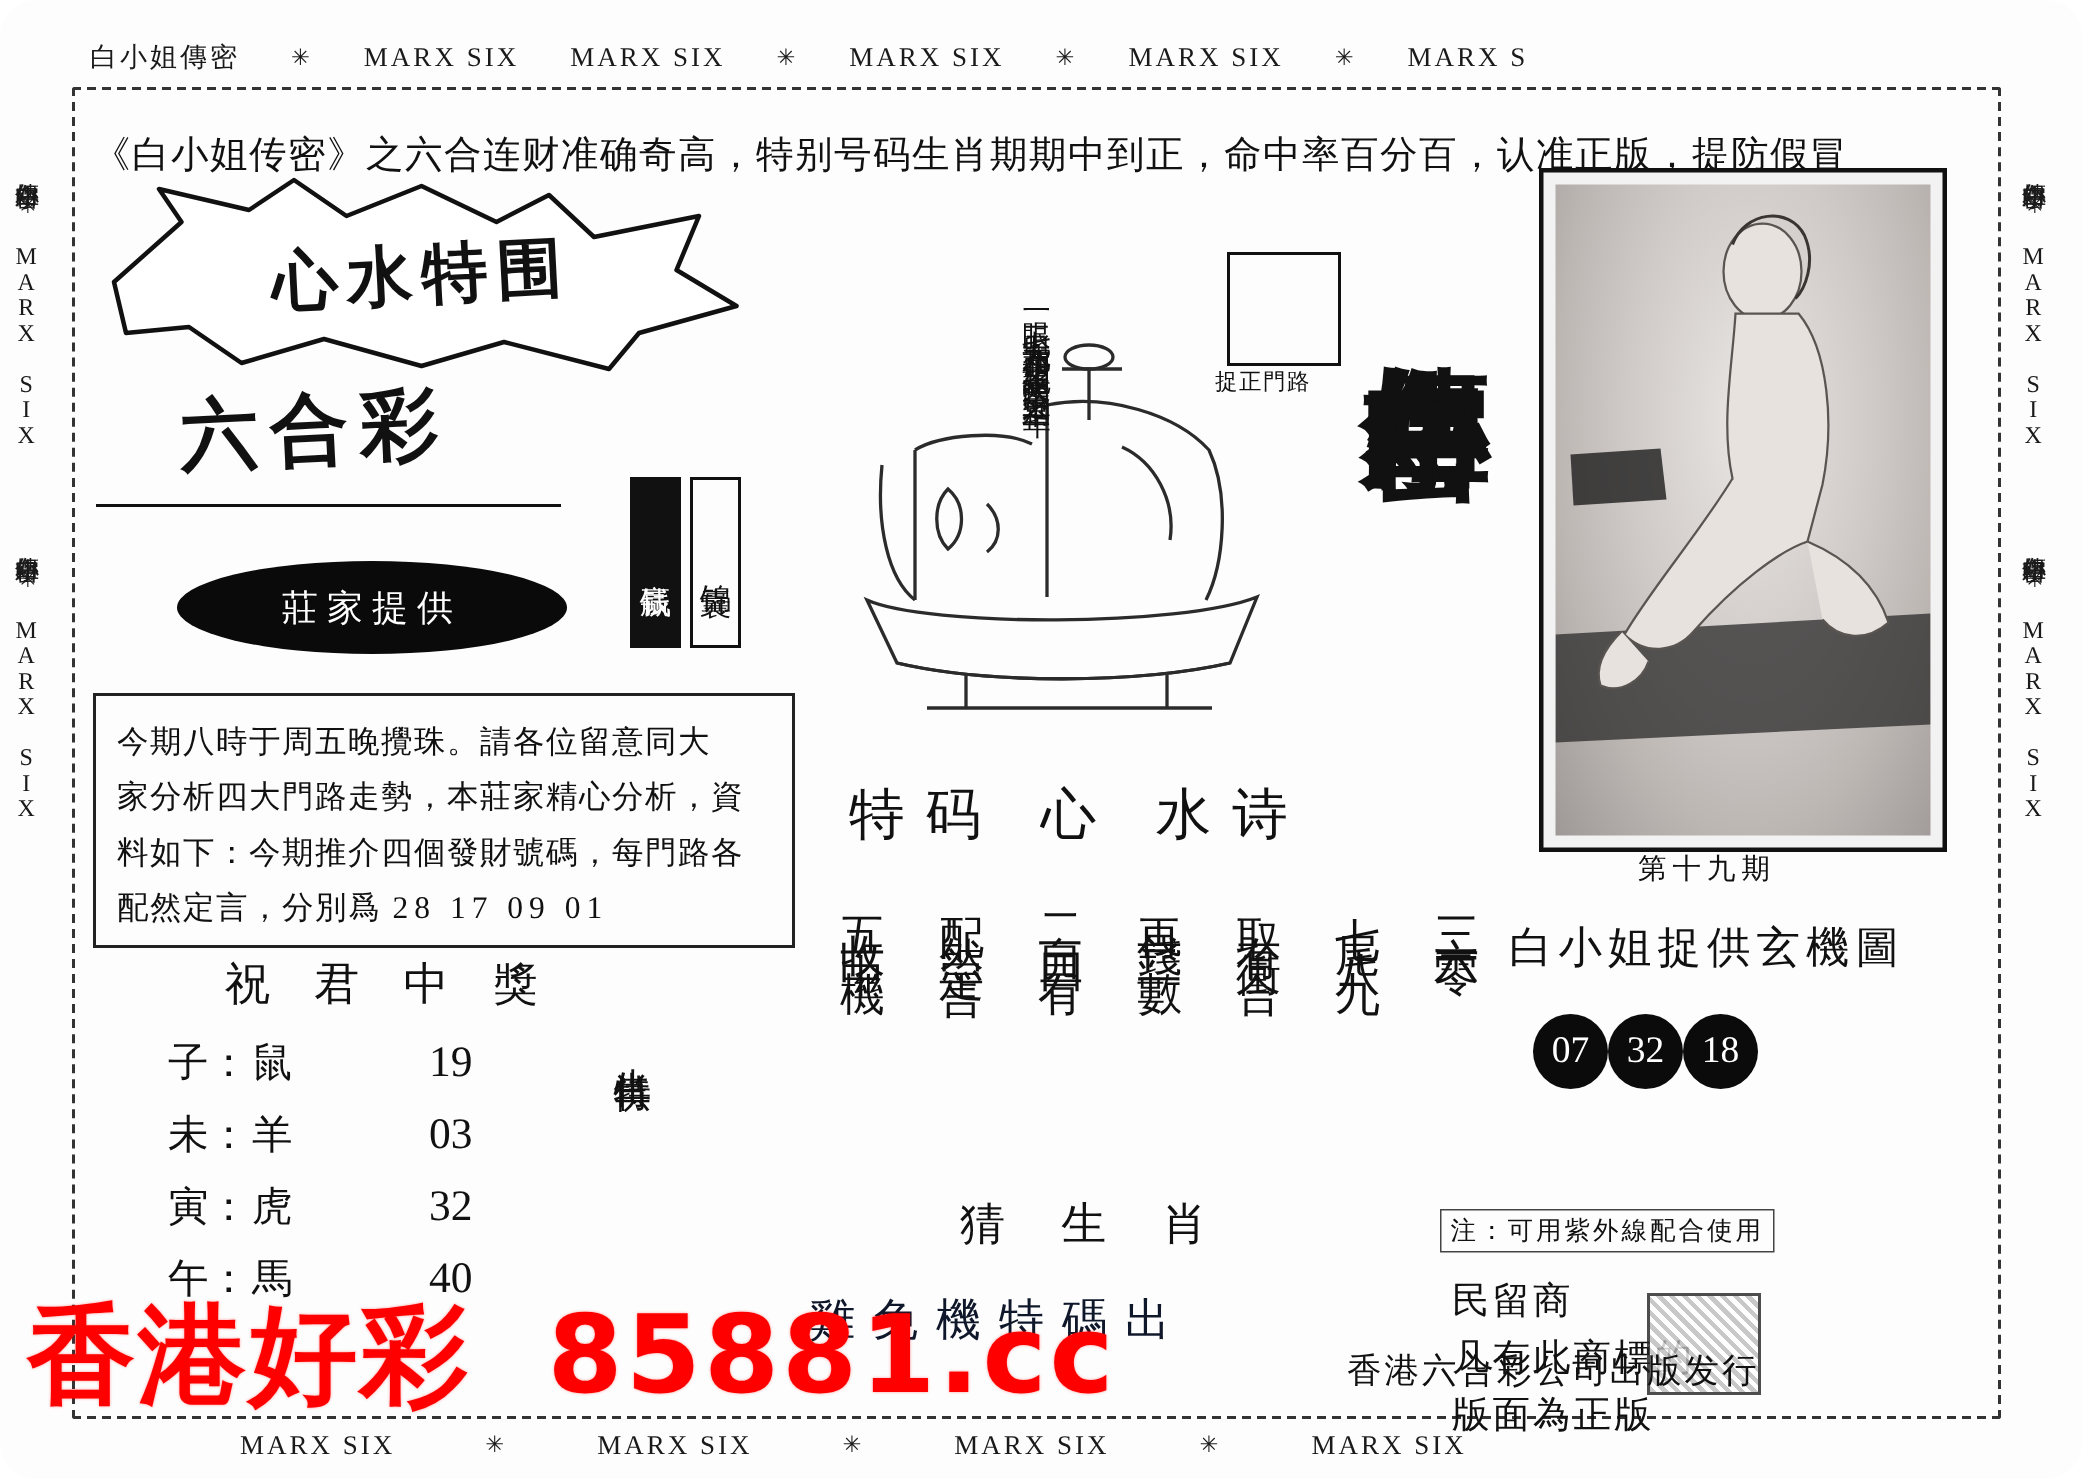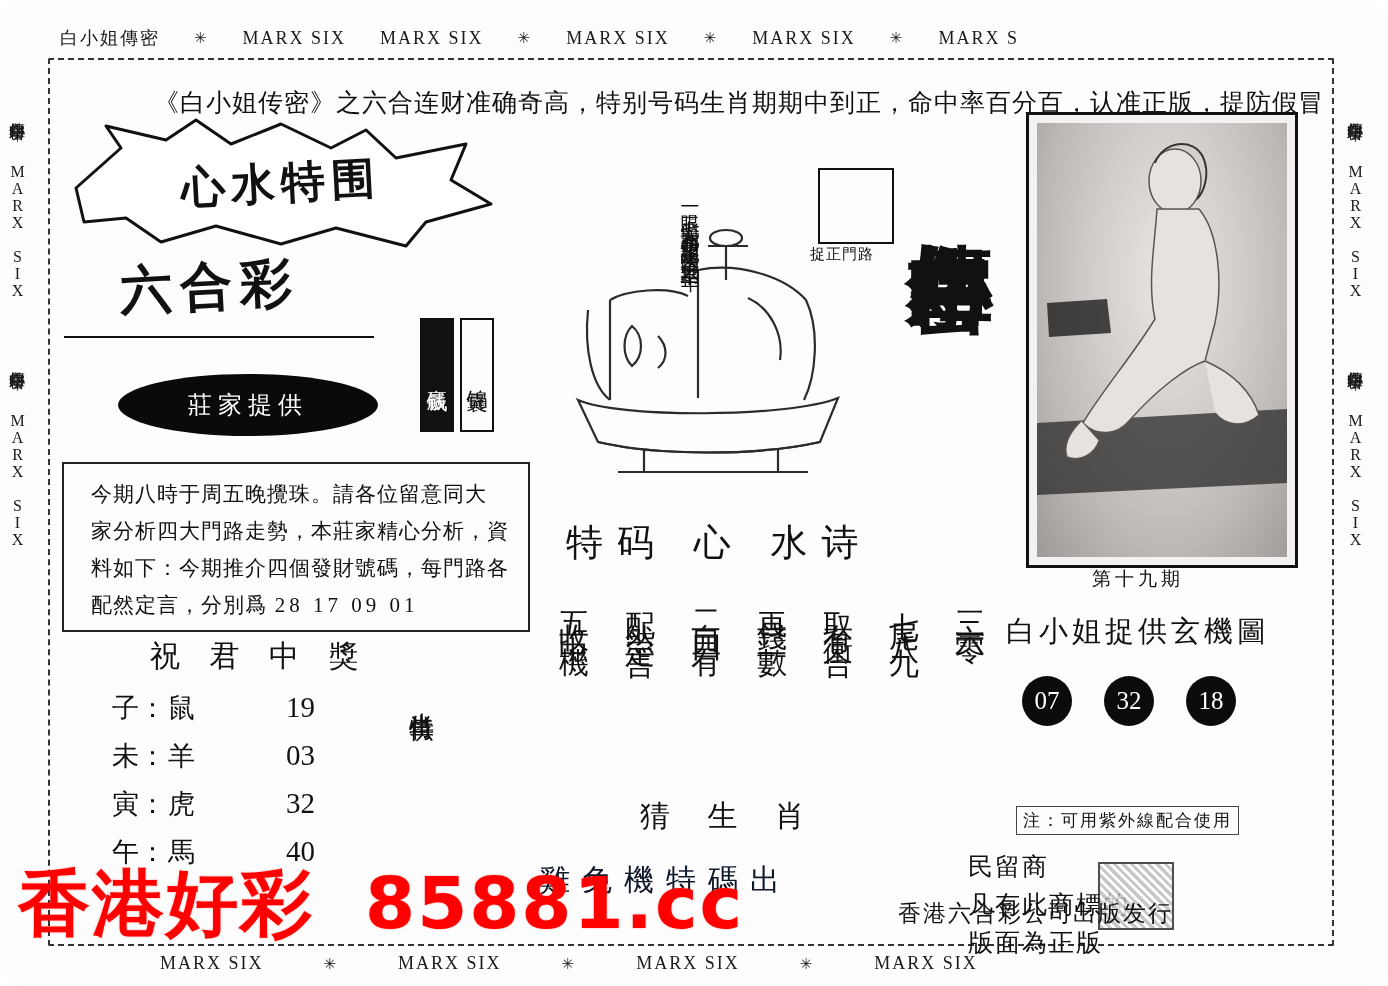--- a/index.html
+++ b/index.html
@@ -87,21 +87,20 @@
   
   .headline {
     position: absolute;
     left: 62px;
     top: 86px;
     width: 1262px;
     font-size: 25px;
     letter-spacing: 1px;
     white-space: nowrap;
     font-family: Liberation Mono, monospace;
-    text-align: right;
   }
 
   
   .starburst {
     position: absolute;
     left: 66px;
     top: 118px;
     width: 430px;
     height: 130px;
   }
@@ -176,21 +175,21 @@
   }
 
   .note-box {
     position: absolute;
     left: 62px;
     top: 462px;
     width: 468px;
     height: 170px;
     border: 2px solid #222;
     box-sizing: border-box;
-    padding: 12px 14px 0 27px;
+    padding: 12px 14px 0 14px;
   }
   .note-box p {
     margin: 0;
     font-size: 21px;
     line-height: 37px;
     letter-spacing: 1px;
     font-family: "DejaVu Serif", serif;
   }
   .note-nums {
     letter-spacing: 4px;
@@ -354,37 +353,36 @@
     font-size: 29px;
     letter-spacing: 4px;
     font-family: "DejaVu Serif", serif;
     white-space: nowrap;
   }
   .balls {
     position: absolute;
     left: 1022px;
     top: 676px;
     display: flex;
-    gap: 32px;
   }
   .ball {
     width: 50px;
     height: 50px;
     border-radius: 50%;
     background: #0b0b0b;
     color: #fff;
     display: flex;
     align-items: center;
     justify-content: center;
     font-size: 25px;
     font-family: "Liberation Serif", serif;
   }
   .note-line {
     position: absolute;
-    left: 1016px;
+    left: 960px;
     top: 806px;
     font-size: 17px;
     letter-spacing: 2px;
     border: 1px solid #444;
     padding: 2px 6px;
     font-family: Liberation Sans, sans-serif;
   }
   .stamp-text {
     position: absolute;
     left: 968px;

